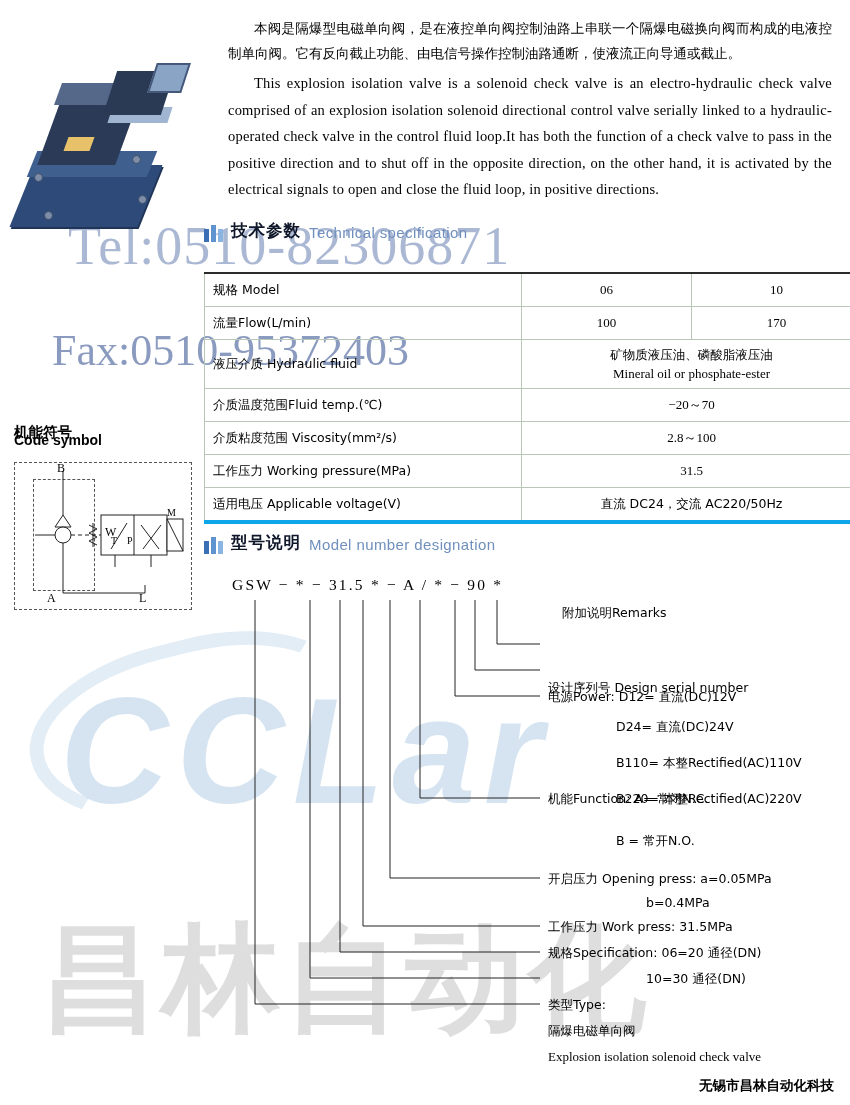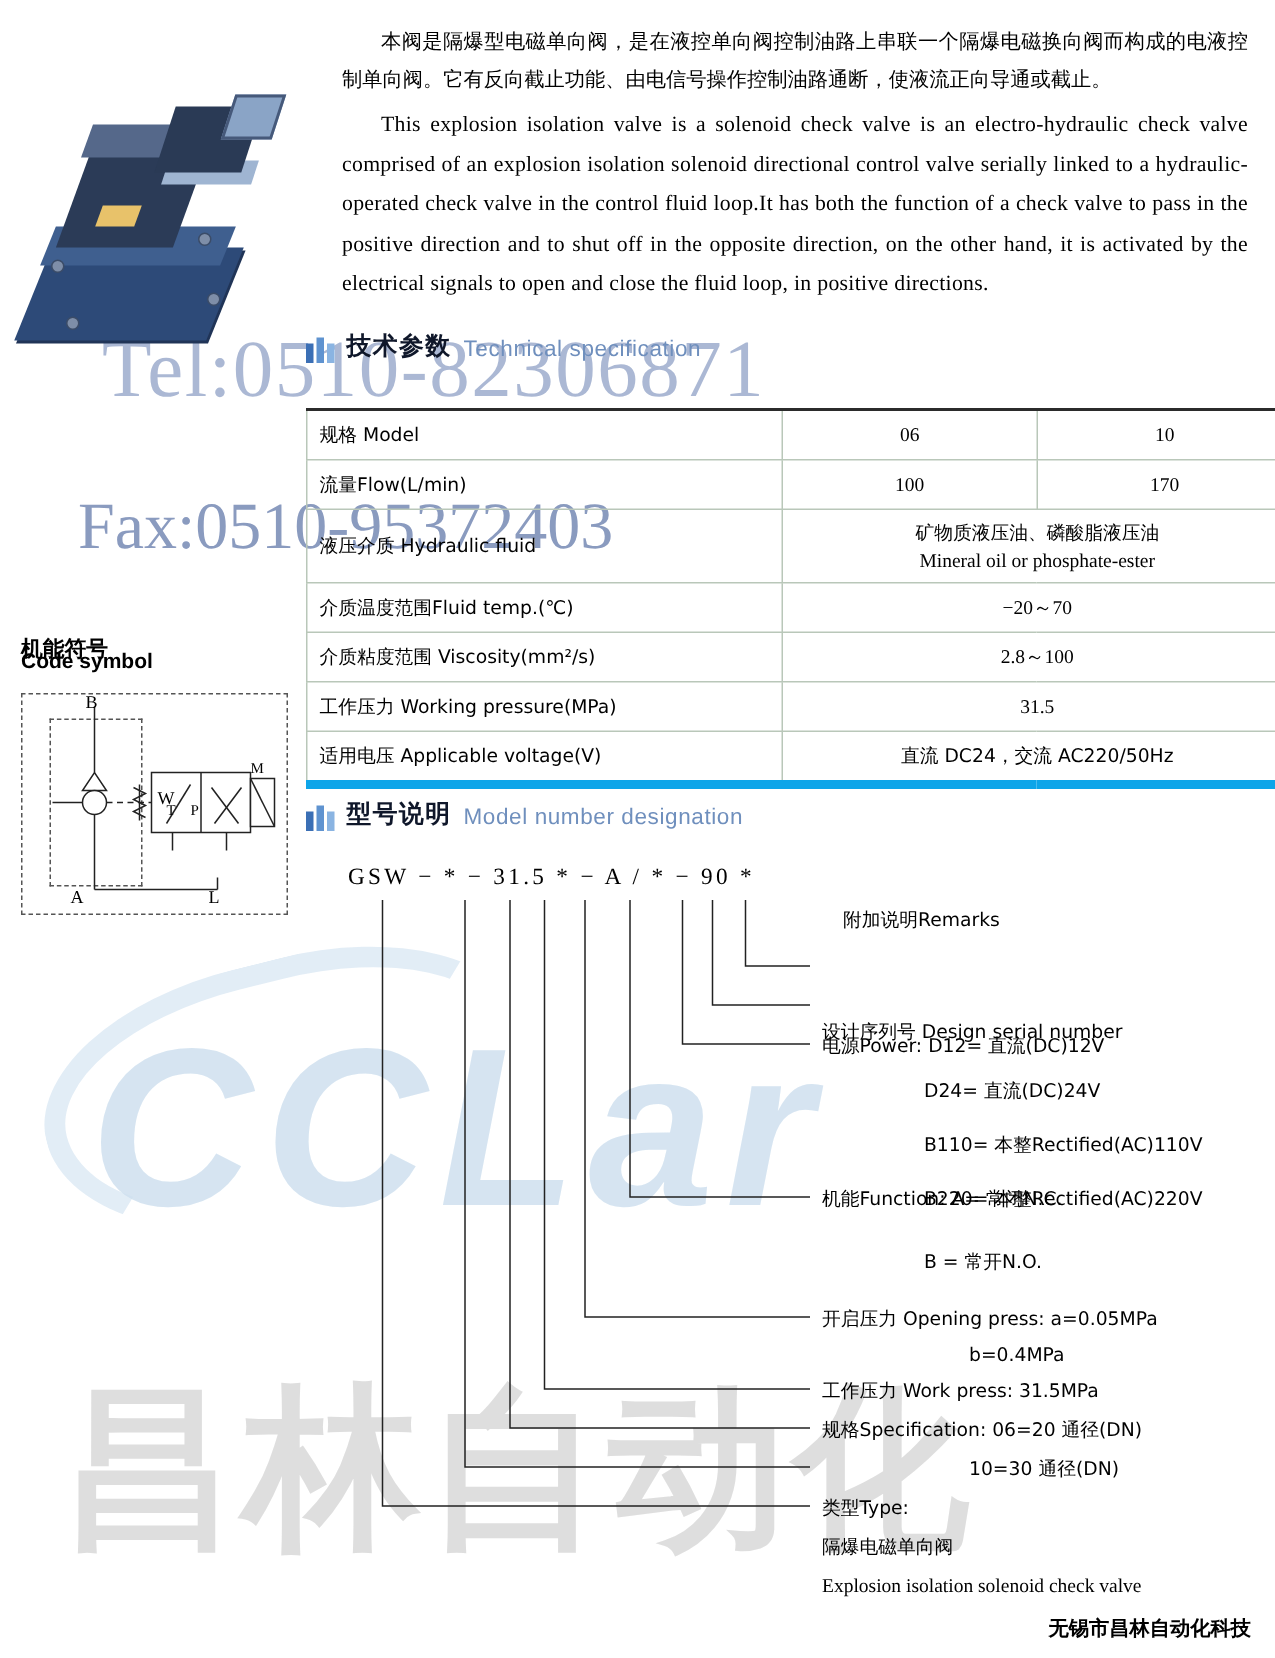--- a/index.html
+++ b/index.html
@@ -123,21 +123,21 @@
     border-collapse:collapse;
     font-family:"DejaVu Sans", sans-serif;
     font-size:12.5px;
     padding-left:32px;
   }
   .spec td {
     border:1px solid #b9c7b9;
     padding:5px 8px; height:22px; vertical-align:middle;
   }
   .spec tr.top td { border-top:2px solid #2b2b2b; }
-  .spec tr.bot td { border-bottom:6px solid #0ea5e9; }
+  .spec tr.bot td { border-bottom:4px solid #0ea5e9; }
   .spec td.label { width:300px; text-align:left; }
   .spec td.v { text-align:center; }
   .spec td.hdr { text-align:center; font-family:"Liberation Serif", serif; font-size:13px; }
   .spec .serif { font-family:"Liberation Serif", serif; font-size:13px; }
   .spec .two-line { line-height:19px; }
 
   
   .code-title {
     position:absolute; left:14px; top:423px;
     font-family:"DejaVu Sans", sans-serif; font-size:14.5px; font-weight:bold;

